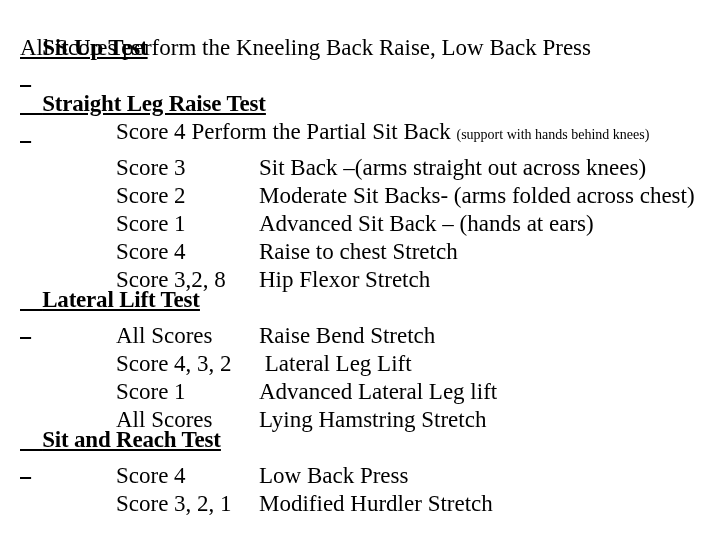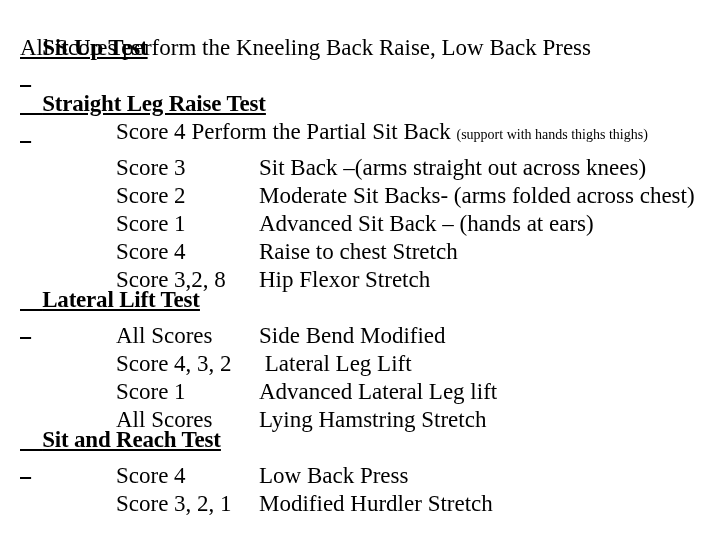--- a/index.html
+++ b/index.html
@@ -73,21 +73,21 @@
   <div class="line heading">
     <span class="htext">Sit Up Test</span>
   </div>
   <div class="line plain">All Scores perform the Kneeling Back Raise, Low Back Press</div>
 
   <div class="line heading">
     <span class="htext">Straight Leg Raise Test</span>
   </div>
 
   <div class="line indent">
-    <span class="score-col-tight">Score 4</span><span class="desc"> <span>Perform the Partial Sit Back</span> <span class="small-note">(support with hands thighs thighs)</span></span>
+    <span class="score-col-tight">Score 4</span><span class="desc"> <span>Perform the Partial Sit Back</span> <span class="small-note">(support with hands behind knees)</span></span>
   </div>
   <div class="line indent">
     <span class="score-col">Score 3</span><span class="desc">Sit Back –(arms straight out across knees)</span>
   </div>
   <div class="line indent">
     <span class="score-col">Score 2</span><span class="desc">Moderate Sit Backs- (arms folded across chest)</span>
   </div>
   <div class="line indent">
     <span class="score-col">Score 1</span><span class="desc">Advanced Sit Back – (hands at ears)</span>
   </div>
@@ -96,21 +96,21 @@
     <span class="score-col">Score 4</span><span class="desc">Raise to chest Stretch</span>
   </div>
   <div class="line indent">
     <span class="score-col">Score 3,2, 8</span><span class="desc">Hip Flexor Stretch</span>
   </div>
 
   <div class="line heading">
     <span class="htext">Lateral Lift Test</span>
   </div>
   <div class="line indent">
-    <span class="score-col">All Scores</span><span class="desc">Side Bend Modified</span>
+    <span class="score-col">All Scores</span><span class="desc">Raise Bend Stretch</span>
   </div>
   <div class="line indent">
     <span class="score-col">Score 4, 3, 2</span><span class="desc"> Lateral Leg Lift</span>
   </div>
   <div class="line indent">
     <span class="score-col">Score 1</span><span class="desc">Advanced Lateral Leg lift</span>
   </div>
 
   <div class="line indent">
     <span class="score-col">All Scores</span><span class="desc">Lying Hamstring Stretch</span>

